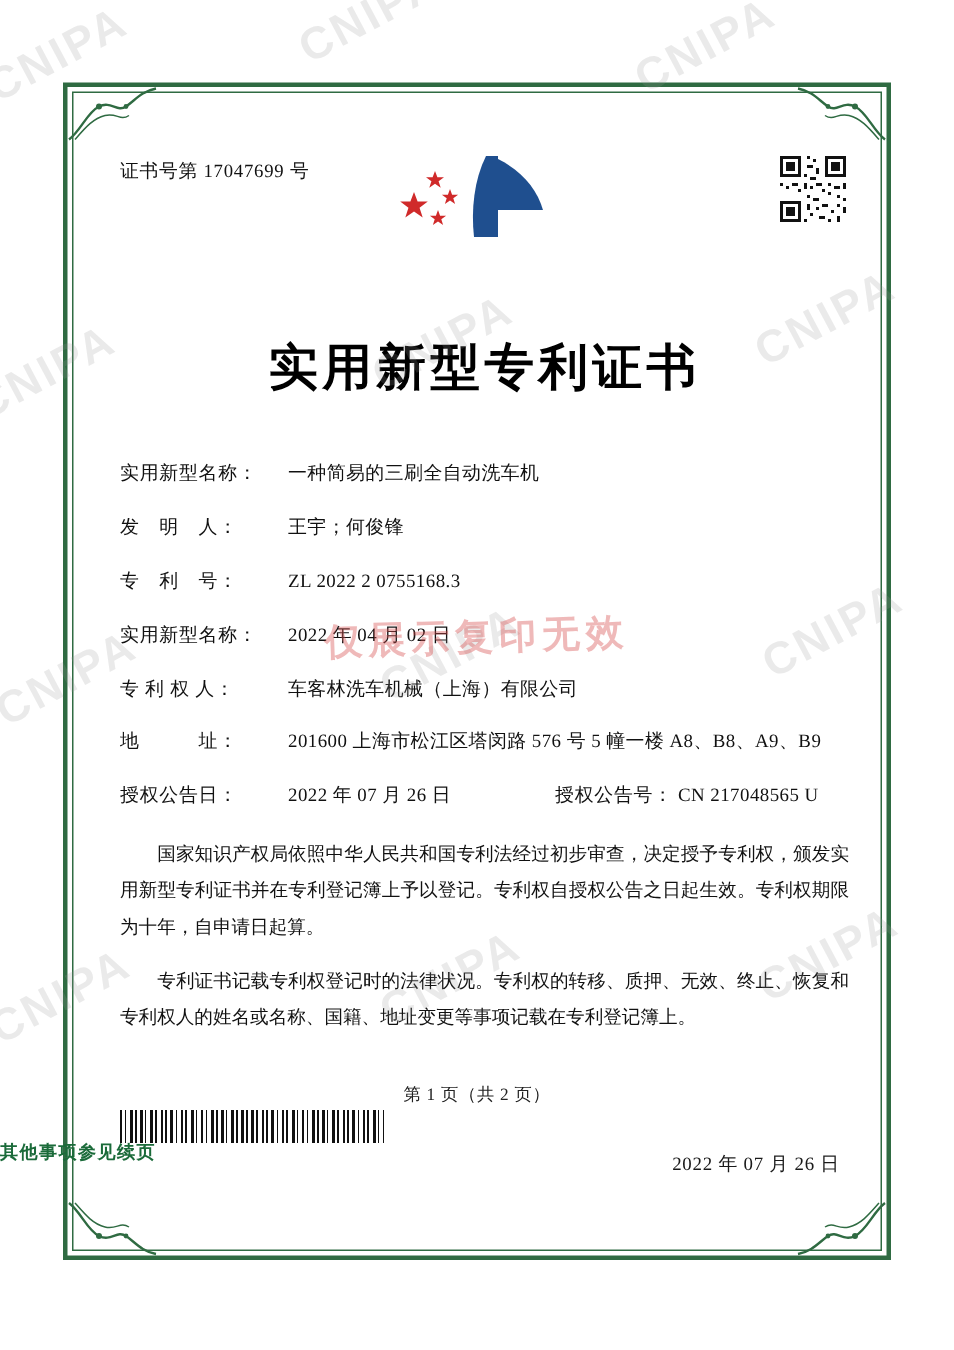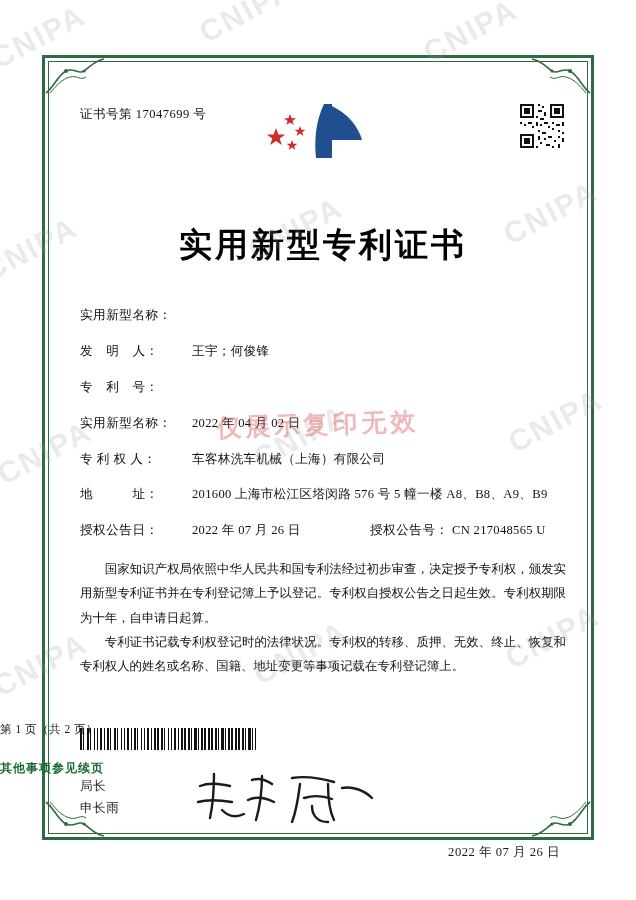--- a/index.html
+++ b/index.html
@@ -154,20 +154,21 @@
     flex: 1;
     color: #111;
     letter-spacing: 0.3px;
   }
 
   .para {
     font-size: 12.4px;
     line-height: 1.95;
     text-align: justify;
     text-indent: 2em;
+    margin-top: 12px;
     color: #111;
   }
 
   .barcode {
     margin-top: 50px;
     height: 22px;
     width: 176px;
     background:
       repeating-linear-gradient(90deg,
         #111 0px, #111 1.5px, #fff 1.5px, #fff 3px,
@@ -202,20 +203,21 @@
     margin-top: 6px;
     letter-spacing: 0.5px;
     padding-right: 6px;
   }
 
   .page-num {
     position: absolute;
     left: 0;
     right: 0;
     top: 722px;
+    text-align: center;
     font-size: 11.5px;
     color: #222;
     z-index: 3;
     letter-spacing: 0.5px;
   }
 
   .footer-note {
     position: absolute;
     left: 0;
     right: 0;
@@ -353,29 +355,31 @@
 <div class="content">
 
   <div class="cert-no">证书号第 17047699 号</div>
 
   <div class="title">实用新型专利证书</div>
 
   <div class="fields">
 
     <div class="field-row">
       <div class="field-label">实用新型名称：</div>
+      <div class="field-value">一种简易的三刷全自动洗车机</div>
     </div>
 
     <div class="field-row">
       <div class="field-label">发　明　人：</div>
       <div class="field-value">王宇；何俊锋</div>
     </div>
 
     <div class="field-row">
       <div class="field-label">专　利　号：</div>
+      <div class="field-value">ZL 2022 2 0755168.3</div>
     </div>
 
     <div class="field-row">
       <div class="field-label">实用新型名称：</div>
       <div class="field-value">2022 年 04 月 02 日</div>
     </div>
 
     <div class="field-row">
       <div class="field-label">专 利 权 人：</div>
       <div class="field-value">车客林洗车机械（上海）有限公司</div>
@@ -393,43 +397,20 @@
       <div class="field-value2">CN 217048565 U</div>
     </div>
 
   </div>
 
   <div class="para">国家知识产权局依照中华人民共和国专利法经过初步审查，决定授予专利权，颁发实用新型专利证书并在专利登记簿上予以登记。专利权自授权公告之日起生效。专利权期限为十年，自申请日起算。</div>
   <div class="para">专利证书记载专利权登记时的法律状况。专利权的转移、质押、无效、终止、恢复和专利权人的姓名或名称、国籍、地址变更等事项记载在专利登记簿上。</div>
 
   <div class="barcode"></div>
 
-  <div class="sign-block">
-    <div class="sign-label">局长</div>
-    <div class="sign-label">申长雨</div>
-    <div class="signature">
-      <svg viewBox="0 0 188 64">
-        <g fill="none" stroke="currentColor" stroke-width="2.4" stroke-linecap="round">
-          <path d="M8 20 C18 16 28 18 38 20"></path>
-          <path d="M22 8 C22 22 21 38 18 52"></path>
-          <path d="M6 36 C16 33 28 34 40 36"></path>
-          <path d="M30 44 C36 50 44 52 52 48"></path>
-          <path d="M60 14 C66 12 74 14 80 18"></path>
-          <path d="M70 10 C70 26 68 40 64 54"></path>
-          <path d="M56 34 C64 30 74 32 82 36"></path>
-          <path d="M100 12 C112 10 128 12 142 16"></path>
-          <path d="M108 18 C106 34 104 46 100 56"></path>
-          <path d="M136 18 C136 34 138 46 142 54"></path>
-          <path d="M112 32 C122 29 132 30 140 33"></path>
-          <path d="M120 40 C120 50 126 56 136 56"></path>
-          <path d="M150 22 C160 20 172 24 180 32"></path>
-        </g>
-      </svg>
-    </div>
-  </div>
 
   <div class="issue-date">2022 年 07 月 26 日</div>
 </div>
 
 <div class="page-num">第 1 页（共 2 页）</div>
 
 <div class="footer-note">其他事项参见续页</div>
 
 <div class="redstamp">仅展示复印无效</div>
 

